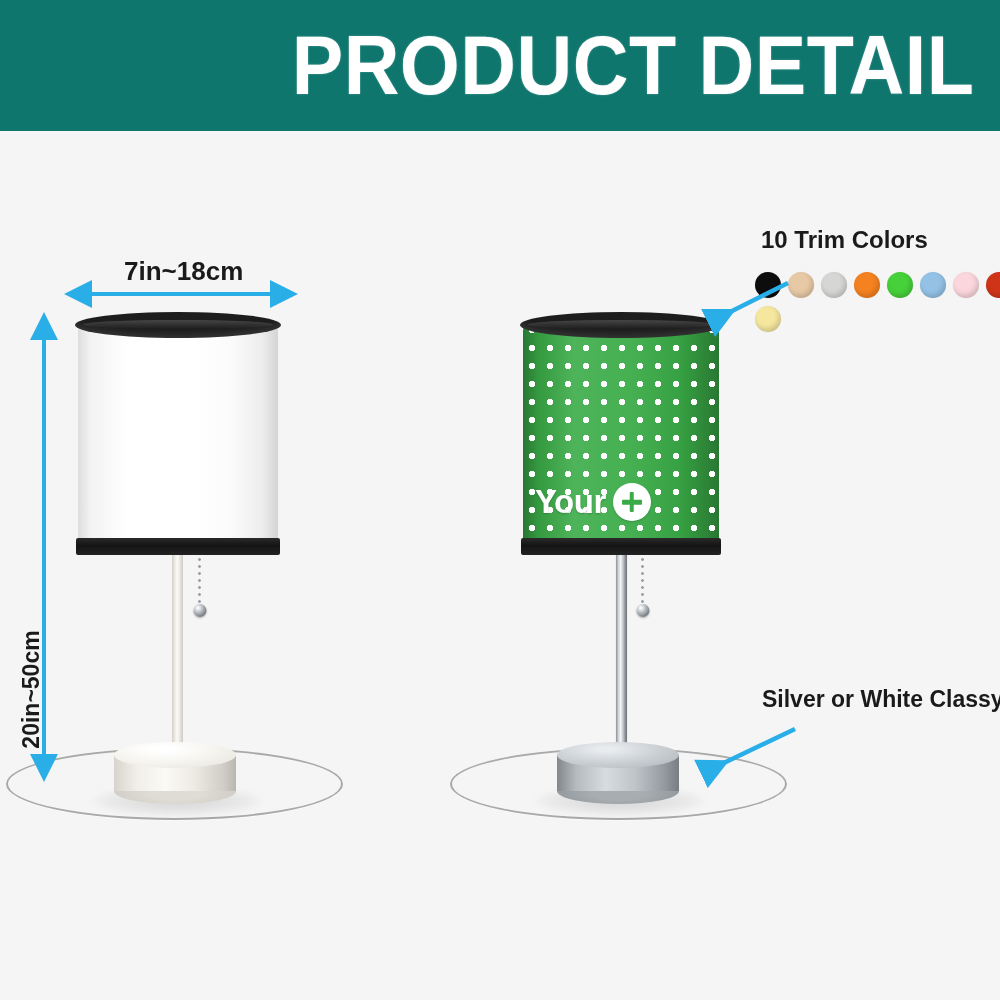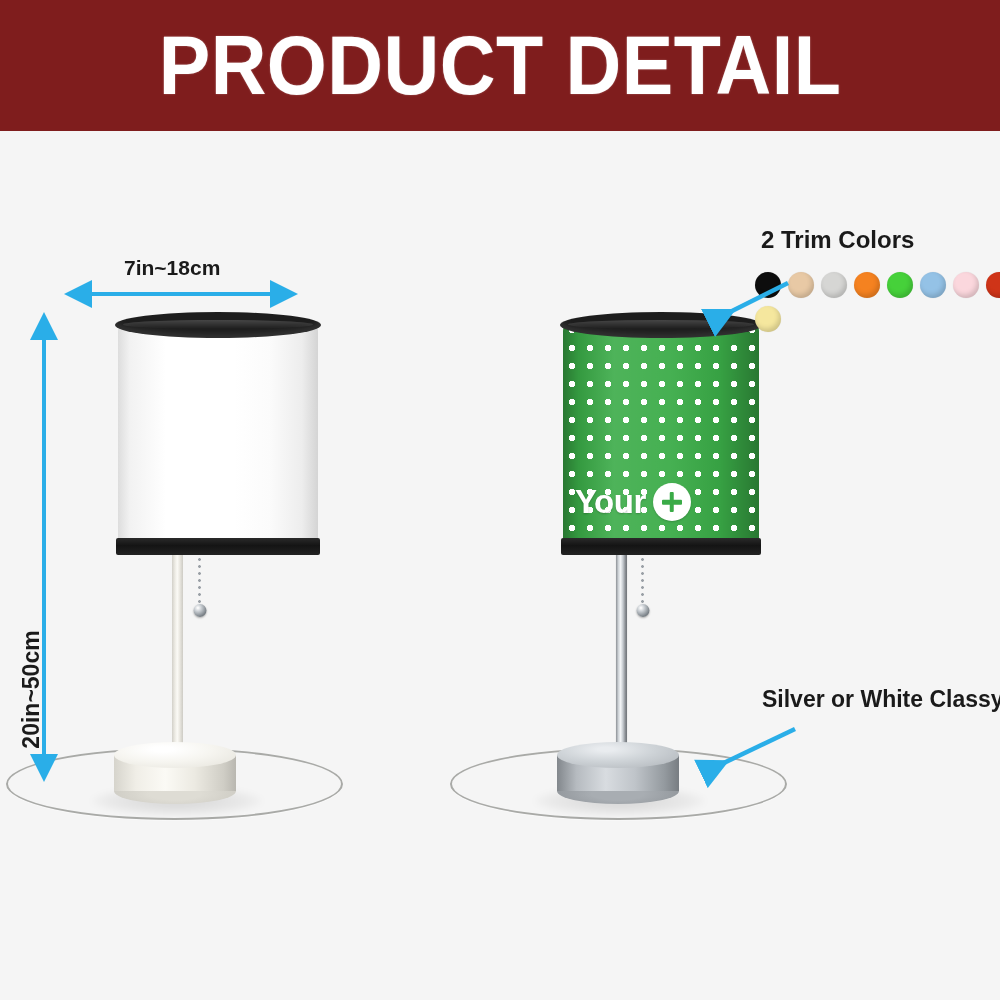--- a/index.html
+++ b/index.html
@@ -34,21 +34,21 @@
   
   #stage{
     position:absolute; left:0; top:131px;
     width:1000px; height:869px;
     background:#f5f5f5;
   }
 
   
   .lamp{ position:absolute; }
 
-  .shade{ position:absolute;margin-left:40px; }
+  .shade{ position:absolute; }
 
   .shade-body{
     position:absolute; left:0; top:0;
     width:100%; height:100%;
     border-radius:5px / 10px;
     overflow:hidden;
   }
 
   
   .trim-top{
@@ -219,21 +219,21 @@
   
   .anno-text{
     position:absolute;
     color:#1a1a1a;
     font-size:22px;
     font-weight:bold;
     white-space:nowrap;
     font-family:"Liberation Sans","DejaVu Sans",sans-serif;
   }
 
-  #width-label{ left:124px; top:125px; font-size:21px; }
+  #width-label{ left:124px; top:125px; font-size:26px; }
   #height-label{
     left:-28px; top:545px;
     transform:rotate(-90deg);
     transform-origin:center center;
     font-size:23px;
   }
   #trim-colors-label{ left:761px; top:95px; font-size:24px; }
   #base-finish-label{ left:762px; top:555px; font-size:23px; }
 
   .arrow-svg{ position:absolute; overflow:visible; }
@@ -248,21 +248,21 @@
   .swatch{
     width:26px; height:26px;
     border-radius:50%;
     flex:0 0 auto;
     box-shadow:inset -2px -3px 5px rgba(0,0,0,0.16), 0 0 0 0.5px rgba(0,0,0,0.04);
   }
 </style>
 </head>
 <body style="background: rgb(245, 245, 245);">
 
-<div id="header-banner" style="background: #7f1d1d;">
+<div id="header-banner" style="background: #0f766e; justify-content: flex-end;">
   <div id="header-title" style="color: rgb(255, 255, 255);">PRODUCT DETAIL</div>
 </div>
 
 <div id="stage">
 
   <div class="lamp">
 
     <div class="cord-loop" id="white-cord"></div>
     <div class="ground-shadow" id="white-ground"></div>
 
@@ -339,21 +339,21 @@
       <marker id="arrU" markerWidth="7" markerHeight="7" refX="6" refY="3.5" orient="auto">
         <path d="M7,0 L0,3.5 L7,7 z" fill="#2aaee8"></path>
       </marker>
       <marker id="arrD" markerWidth="7" markerHeight="7" refX="1" refY="3.5" orient="auto">
         <path d="M0,0 L7,3.5 L0,7 z" fill="#2aaee8"></path>
       </marker>
     </defs>
     <line x1="11" y1="10" x2="11" y2="432" stroke="#2aaee8" stroke-width="4" marker-start="url(#arrU)" marker-end="url(#arrD)"></line>
   </svg>
 
-  <div class="anno-text" id="trim-colors-label">2 Trim Colors</div>
+  <div class="anno-text" id="trim-colors-label">10 Trim Colors</div>
 
   <div id="swatch-grid">
     <div class="swatch-row">
       <span class="swatch" style="background-color: rgb(13, 13, 13);"></span>
       <span class="swatch" style="background-color: rgb(232, 201, 165);"></span>
       <span class="swatch" style="background-color: rgb(214, 214, 212);"></span>
       <span class="swatch" style="background-color: rgb(245, 130, 32);"></span>
       <span class="swatch" style="background-color: rgb(70, 209, 58);"></span>
       <span class="swatch" style="background-color: rgb(148, 194, 230);"></span>
       <span class="swatch" style="background-color: rgb(251, 215, 221);"></span>

